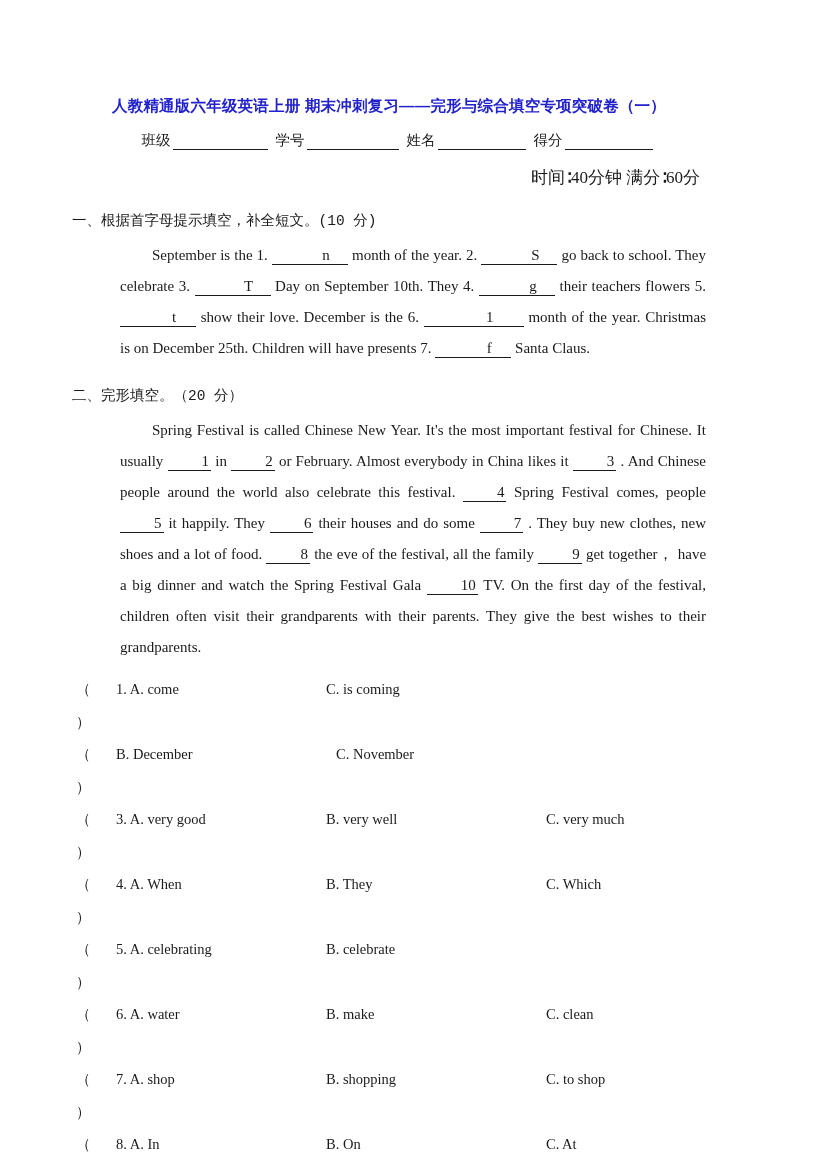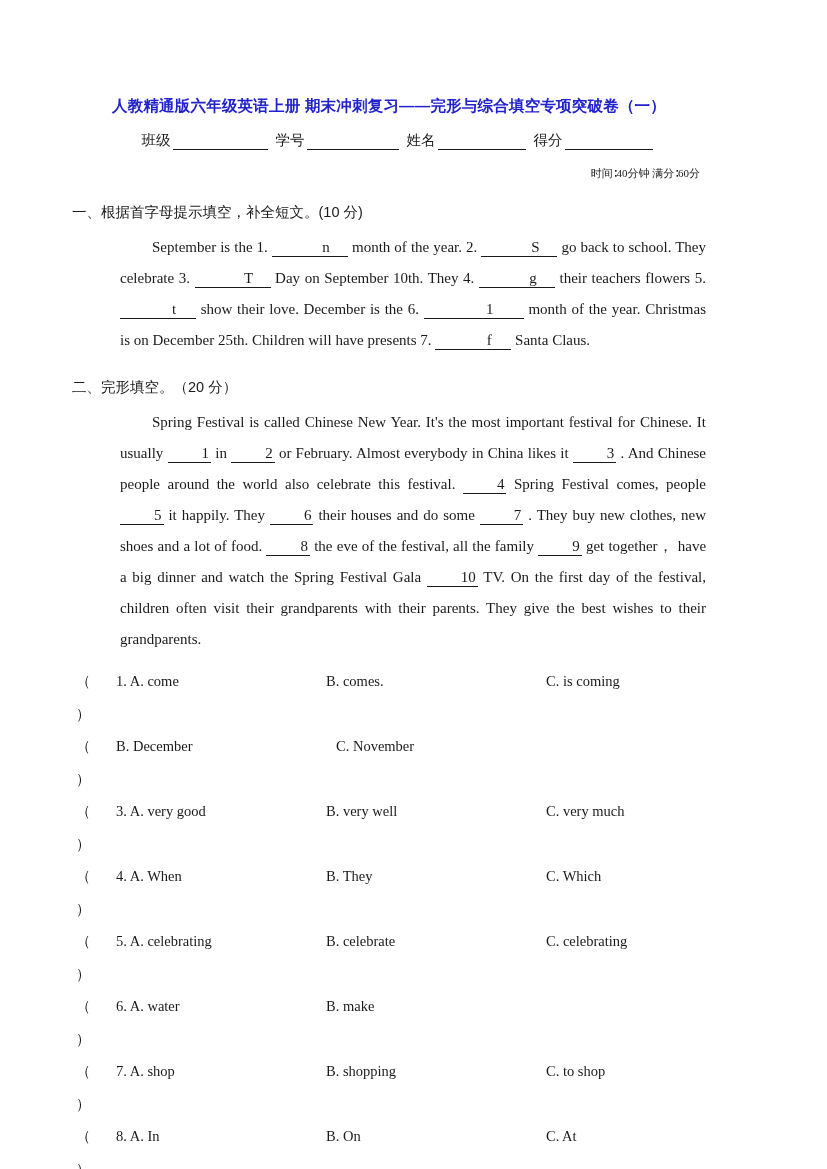--- a/index.html
+++ b/index.html
@@ -57,27 +57,27 @@
     height: 14px;
     margin-left: 2px;
   }
   .w95 { width: 95px; }
   .w90 { width: 92px; }
   .w88 { width: 88px; }
   .w85 { width: 88px; }
 
   .time-line {
     text-align: right;
-    font-size: 11px;
+    font-size: 17px;
     margin-top: 16px;
     padding-right: 6px;
     font-family: "Liberation Serif", serif;
   }
   .section-head {
-    font-family: Liberation Sans, sans-serif;
+    font-family: Liberation Mono, monospace;
     font-size: 14.5px;
     font-weight: normal;
     margin: 22px 0 10px 0;
   }
   .para {
     font-size: 15px;
     line-height: 31px;
     text-align: justify;
     text-justify: inter-word;
   }
@@ -189,21 +189,20 @@
     <span>get together， have a big  dinner and watch the Spring Festival Gala</span>
     <span class="ul n3 pad-l"><span>10</span></span>
     <span>TV.  On the first day of the festival, children often visit their grandparents with their parents. They give the best wishes to their grandparents.</span>
   </div>
 
   <div class="options">
 
     <div class="opt-row">
       <span class="opt-paren">（        ）</span>
       <span class="opt-a"><span>1.</span> <span>A. come</span></span>
-      <span class="opt-b">B. comes.</span>
       <span class="opt-c">C. is coming</span>
     </div>
 
     <div class="opt-row">
       <span class="opt-paren">（        ）</span>
       <span class="opt-b">B. December</span>
       <span class="opt-c">C. November</span>
     </div>
 
     <div class="opt-row">
@@ -217,27 +216,27 @@
       <span class="opt-paren">（        ）</span>
       <span class="opt-a"><span>4.</span> <span>A. When</span></span>
       <span class="opt-b">B. They</span>
       <span class="opt-c">C. Which</span>
     </div>
 
     <div class="opt-row">
       <span class="opt-paren">（        ）</span>
       <span class="opt-a"><span>5.</span> <span>A. celebrating</span></span>
       <span class="opt-b">B. celebrate</span>
-      <span class="opt-c">C. celebrating</span>
     </div>
 
     <div class="opt-row">
       <span class="opt-paren">（        ）</span>
       <span class="opt-a"><span>6.</span> <span>A. water</span></span>
       <span class="opt-b">B. make</span>
+      <span class="opt-c">C. clean</span>
     </div>
 
     <div class="opt-row">
       <span class="opt-paren">（        ）</span>
       <span class="opt-a"><span>7.</span> <span>A. shop</span></span>
       <span class="opt-b">B. shopping</span>
       <span class="opt-c">C. to shop</span>
     </div>
 
     <div class="opt-row">

